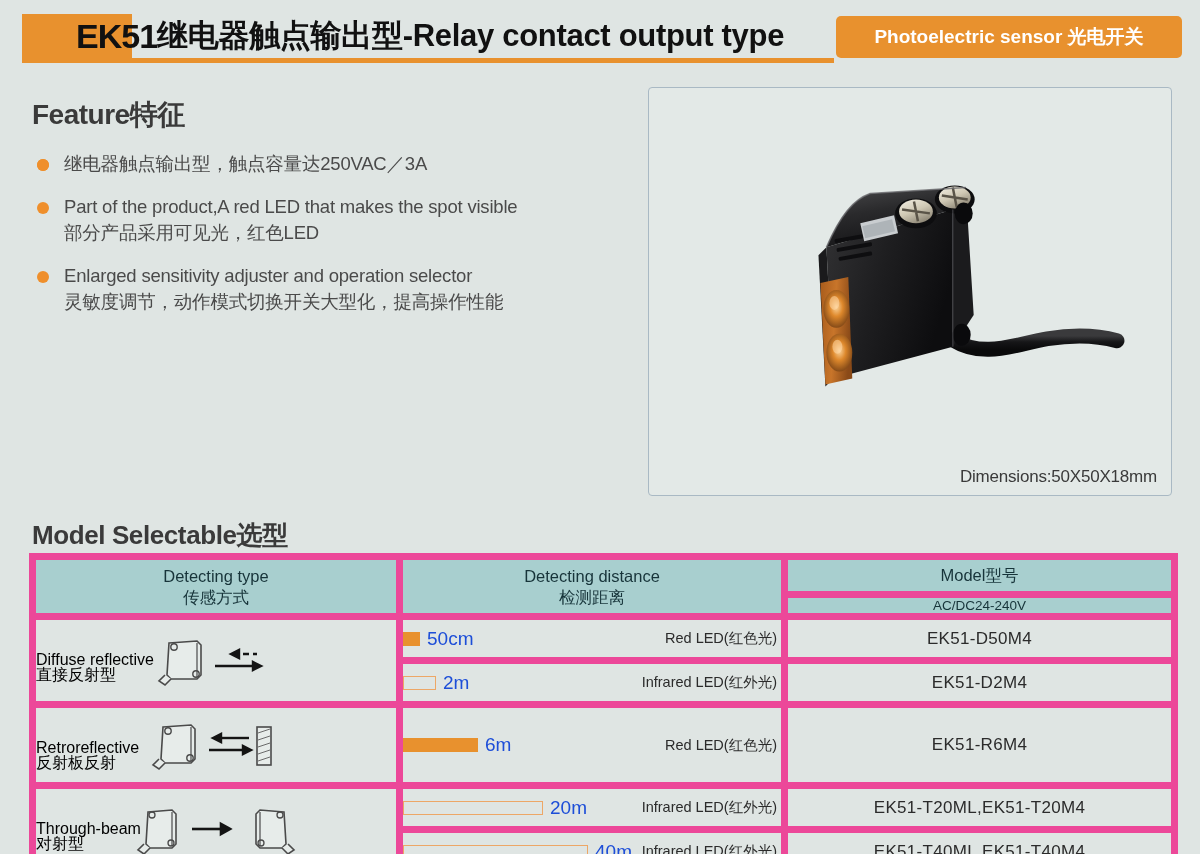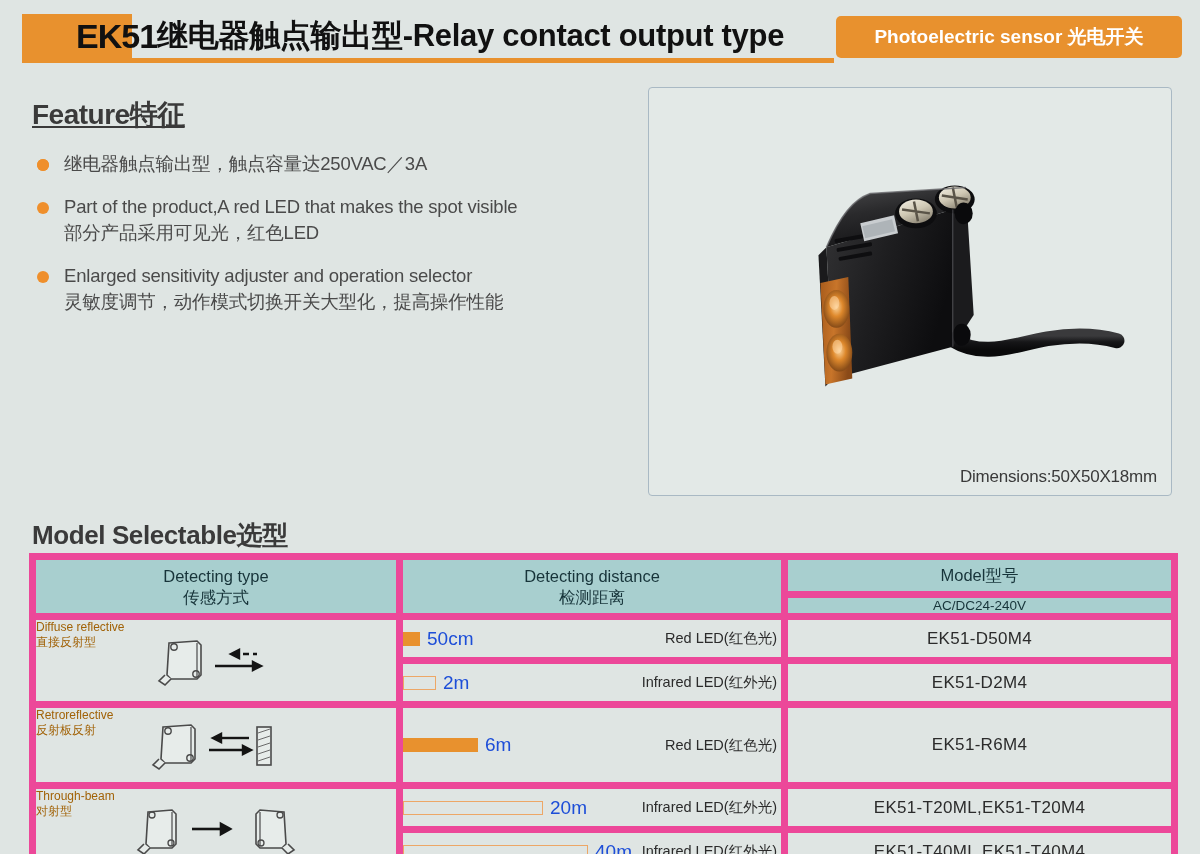--- a/index.html
+++ b/index.html
@@ -70,21 +70,20 @@
     position: absolute;
     left: 32px; top: 96px;
     width: 620px;
   }
   .feature-title {
     font-size: 28px;
     font-weight: bold;
     color: #3a3a3a;
     margin: 0 0 10px 0;
     letter-spacing: -0.5px;
-    text-decoration: underline;
   }
   .feature-list {
     list-style: none;
     margin: 0; padding: 0;
   }
   .feature-item {
     position: relative;
     padding-left: 32px;
     margin-bottom: 17px;
     font-size: 18.5px;
@@ -164,24 +163,25 @@
     font-size: 13.5px;
     padding: 5px 4px;
   }
 
   .type-cell {
     position: relative;
     padding: 6px 8px;
     vertical-align: top;
   }
   .type-label {
-    font-size: 12px;
+    font-size: 16px;
     line-height: 15px;
-    color: #a16207;
+    color: #000000;
     white-space: nowrap;
+    margin-top: 32px;
   }
   .type-label .cn { display: block; }
   .type-icon {
     position: absolute;
     left: 50%;
     top: 50%;
     transform: translate(-50%, -50%);
   }
 
   .dist-cell {

